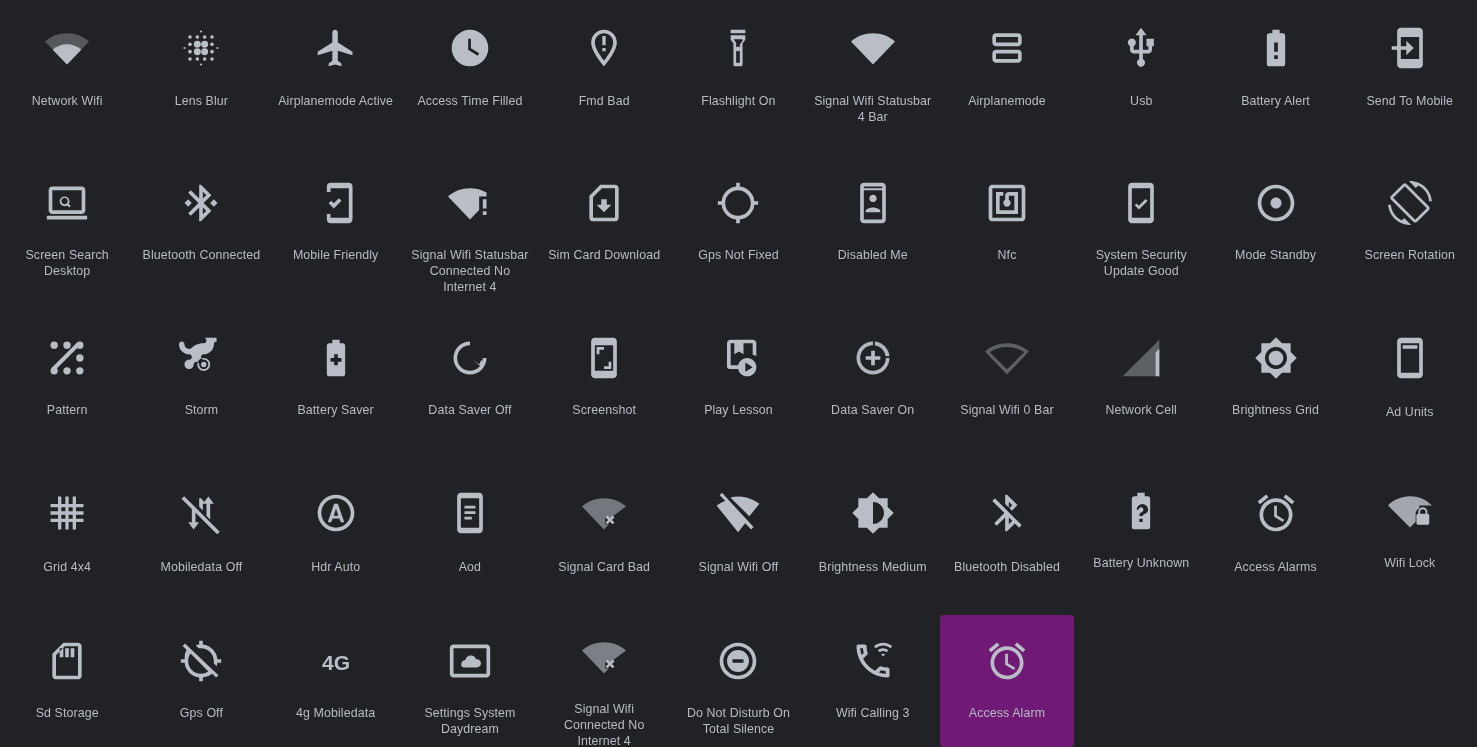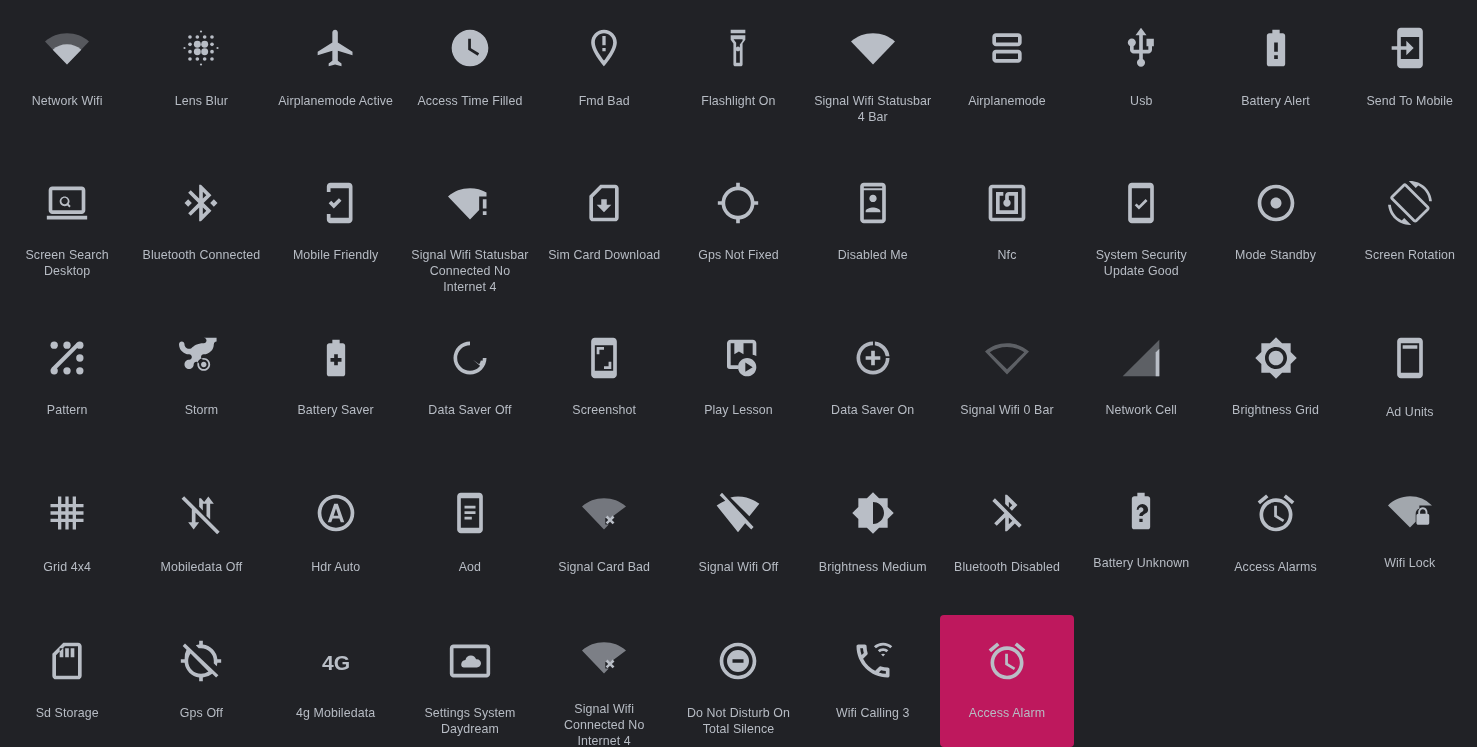--- a/index.html
+++ b/index.html
@@ -19,21 +19,21 @@
   }
   .cell {
     display: flex;
     flex-direction: column;
     align-items: center;
     justify-content: flex-start;
     padding-top: 22px;
     position: relative;
     border-radius: 4px;
   }
-  .cell.selected { background: #be185d; }
+  .cell.selected { background: #701a75; }
   .icon-wrap {
     width: 48px;
     height: 48px;
     display: flex;
     align-items: flex-end;
     justify-content: center;
     margin-bottom: 22px;
   }
   .icon-wrap svg { display: block; }
   .label {

